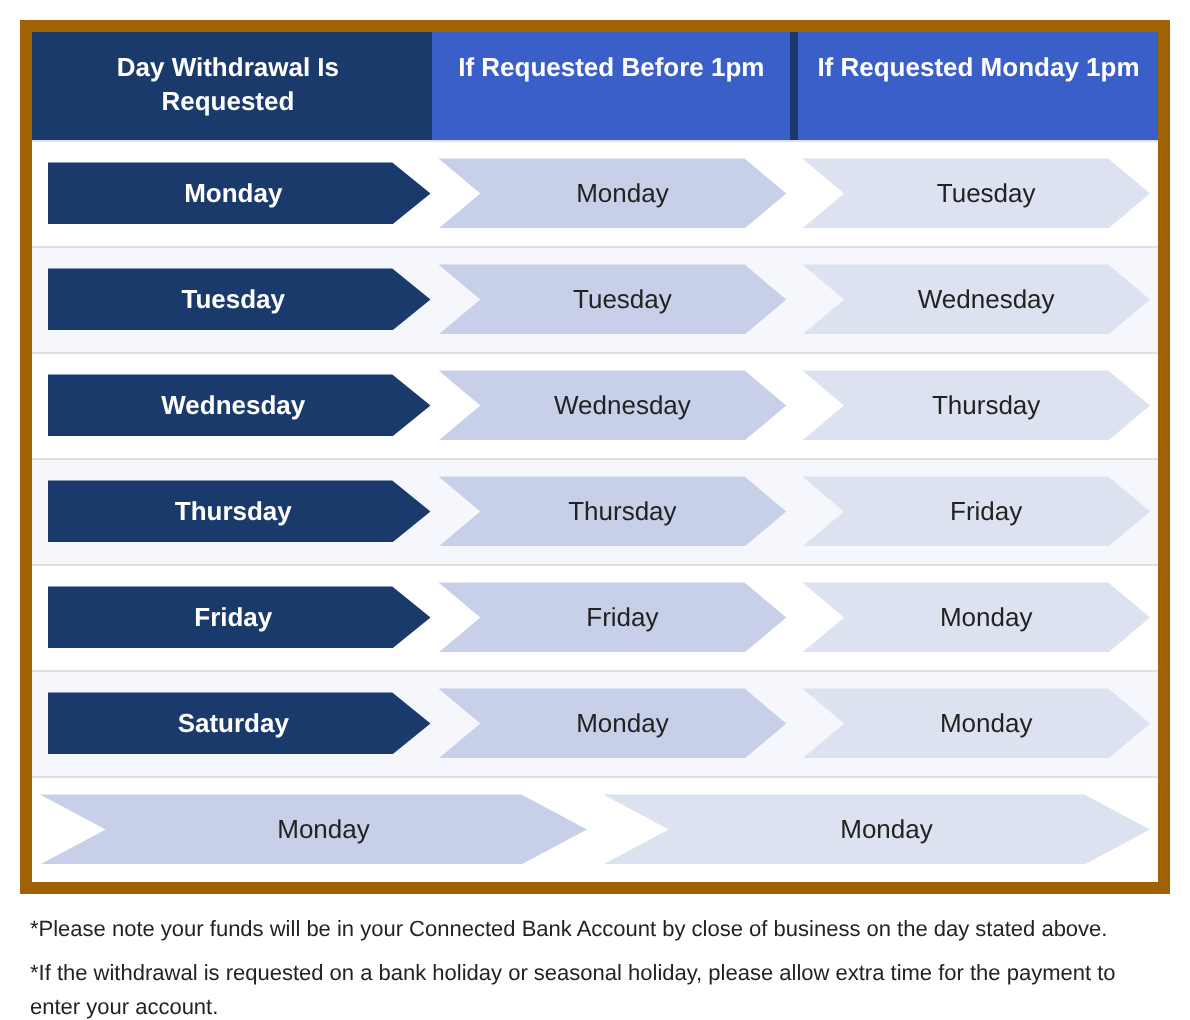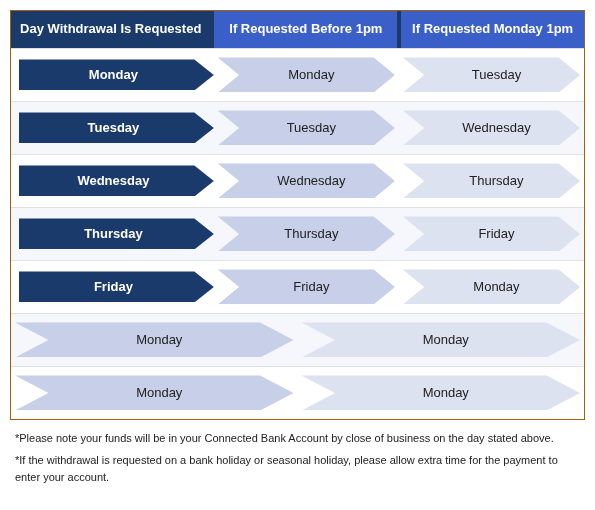--- a/index.html
+++ b/index.html
@@ -5,21 +5,21 @@
     * { box-sizing: border-box; margin: 0; padding: 0; }
     body {
       font-family: Arial, sans-serif;
       background: #fff;
       width: 595px;
       min-height: 510px;
       padding: 10px;
     }
 
     .table-container {
-      border: 1px solid #a16207;
+      border: 6px solid #a16207;
       overflow: hidden;
     }
 
     .header-row {
       display: flex;
       background: #1a3a6b;
     }
 
     .header-cell {
       flex: 1;
@@ -222,20 +222,25 @@
           <div class="chevron-shape">Friday</div>
         </div>
       </div>
       <div class="col-after">
         <div class="chevron-cell">
           <div class="chevron-shape">Monday</div>
         </div>
       </div>
     </div>
       <div class="data-row">
+      <div class="col-day">
+        <div class="arrow-label">
+          <div class="arrow-shape">Saturday</div>
+        </div>
+      </div>
       <div class="col-before">
         <div class="chevron-cell">
           <div class="chevron-shape">Monday</div>
         </div>
       </div>
       <div class="col-after">
         <div class="chevron-cell">
           <div class="chevron-shape">Monday</div>
         </div>
       </div>

